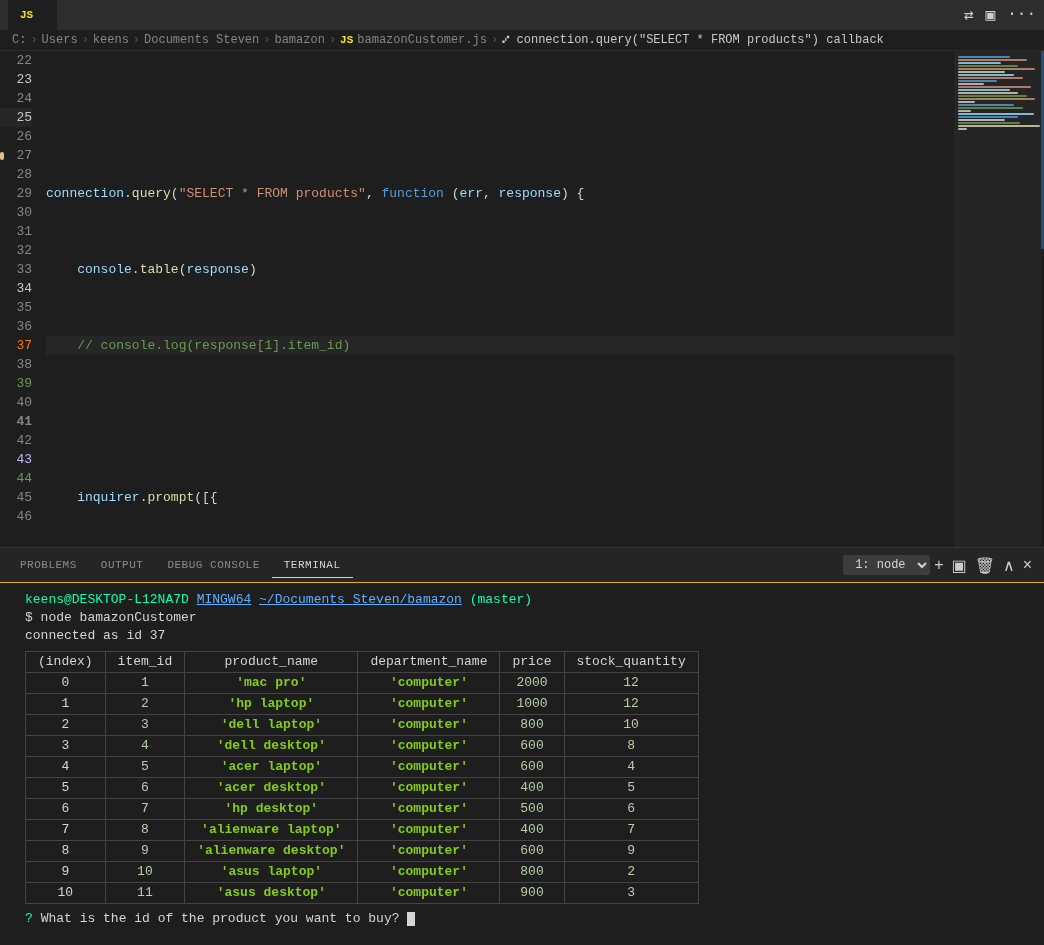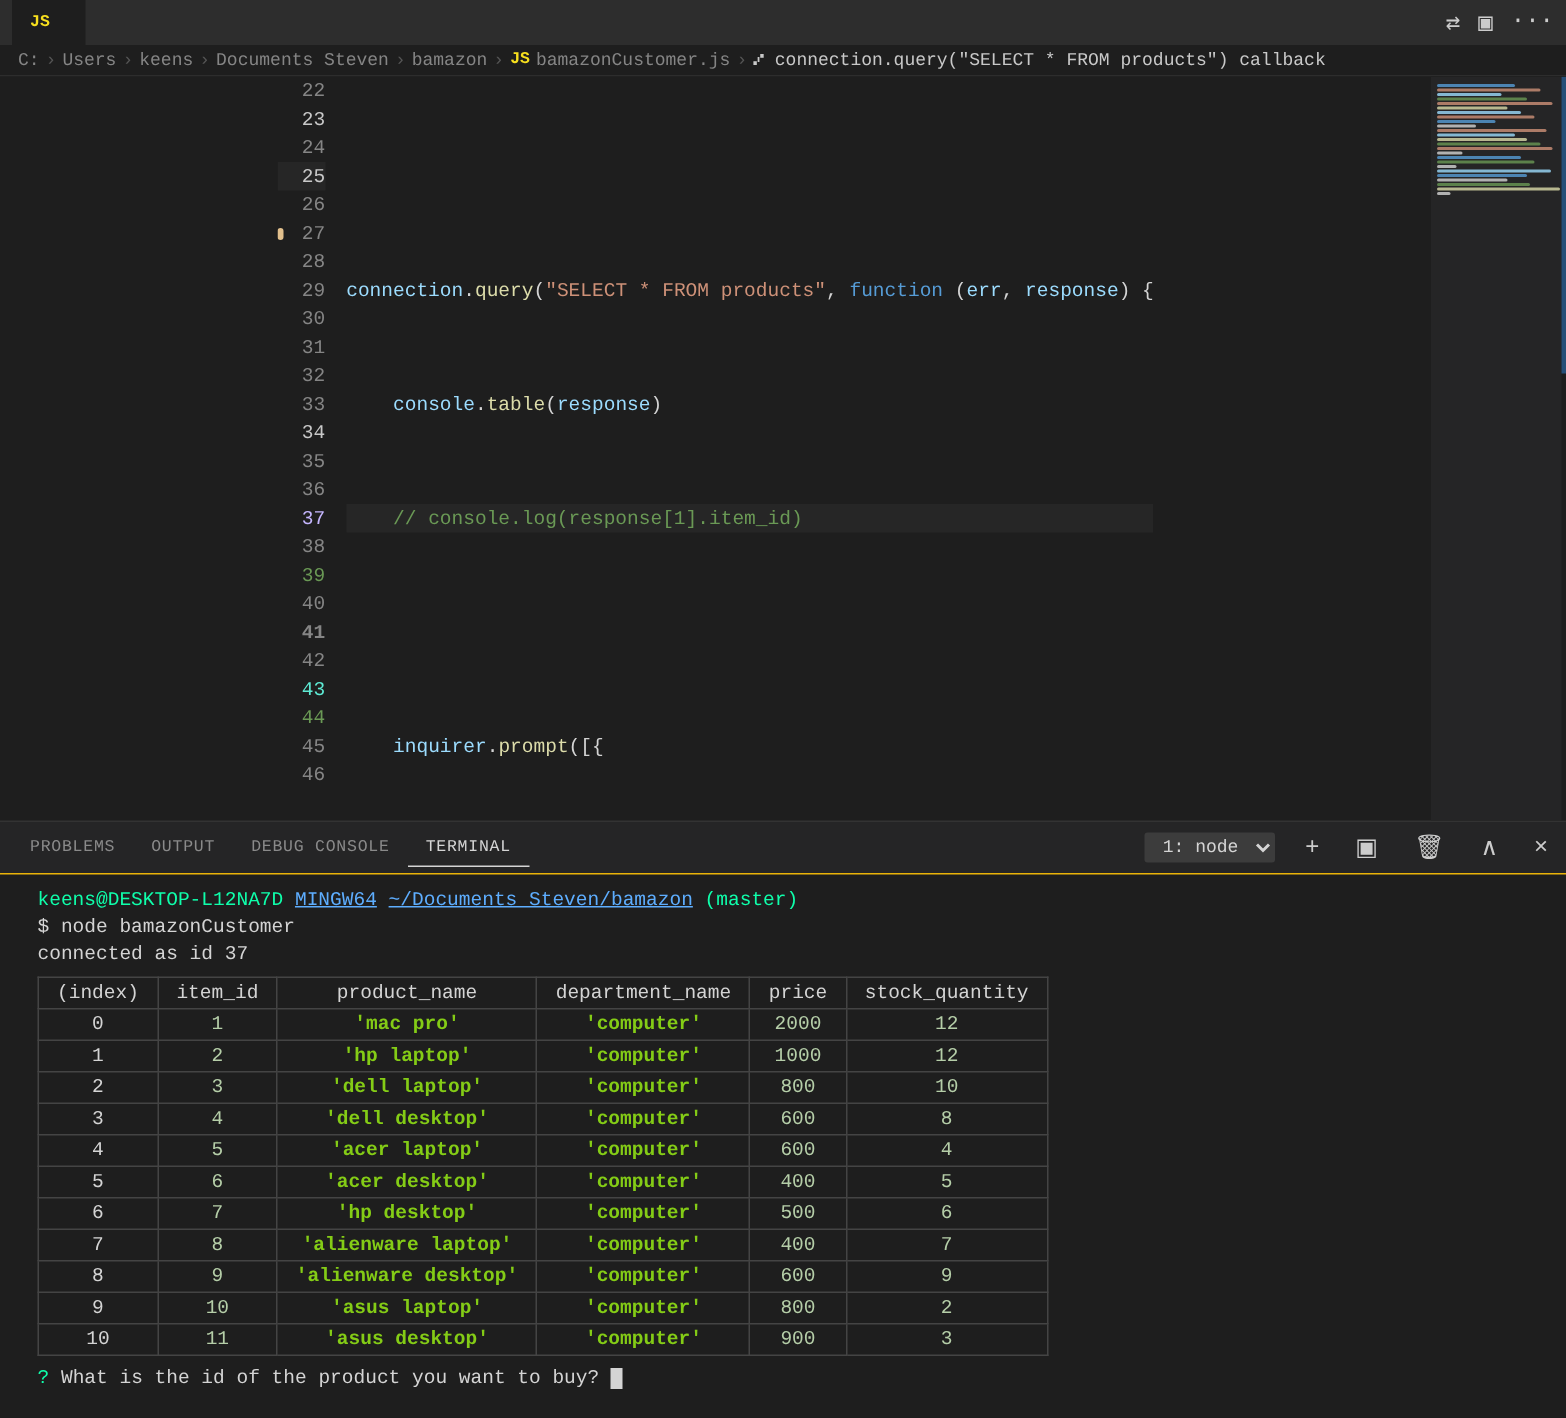--- a/index.html
+++ b/index.html
@@ -95,21 +95,20 @@
       background: #252526;
       position: relative;
     }
 
     
     .code-editor {
       flex: 1;
       overflow: hidden;
       display: flex;
       flex-direction: column;
-      align-items: center;
     }
 
     .code-lines {
       flex: 1;
       overflow: hidden;
       display: flex;
     }
 
     .line-numbers {
       width: 42px;
@@ -180,21 +179,21 @@
       font-size: 11px;
     }
     .panel-tab.active {
       color: #d4d4d4;
       border-bottom: 1px solid #d4d4d4;
     }
     .panel-tab-right {
       margin-left: auto;
       display: flex;
       align-items: center;
-      gap: 16px;
+      gap: 0;
     }
     .terminal-selector {
       background: #3c3c3c;
       color: #d4d4d4;
       border: none;
       padding: 2px 8px;
       font-size: 12px;
       font-family: inherit;
       border-radius: 2px;
     }
@@ -297,27 +296,27 @@
         </div>
         <div class="line-num" style="color:#858585;">28</div>
         <div class="line-num" style="color:#858585;">29</div>
         <div class="line-num" style="color:#858585;">30</div>
         <div class="line-num" style="color:#858585;">31</div>
         <div class="line-num" style="color:#858585;">32</div>
         <div class="line-num" style="color:#858585;">33</div>
         <div class="line-num" style="color:#c8c8c8;">34</div>
         <div class="line-num" style="color:#858585;">35</div>
         <div class="line-num" style="color:#858585;">36</div>
-        <div class="line-num" style="color:#c4b5fd;">37</div>
+        <div class="line-num" style="color:#f97316;">37</div>
         <div class="line-num" style="color:#858585;">38</div>
         <div class="line-num" style="color:#6a9955;">39</div>
         <div class="line-num" style="color:#858585;">40</div>
         <div class="line-num" style="color:#858585;font-weight:bold;">41</div>
         <div class="line-num" style="color:#858585;">42</div>
-        <div class="line-num" style="color:#5eead4;">43</div>
+        <div class="line-num" style="color:#c4b5fd;">43</div>
         <div class="line-num" style="color:#6a9955;">44</div>
         <div class="line-num" style="color:#858585;">45</div>
         <div class="line-num" style="color:#858585;">46</div>
       </div>
       <div class="code-content">
         
         <div class="line">&nbsp;</div>
         
         <div class="line"><span class="prop">connection</span><span class="punc">.</span><span class="method">query</span><span class="punc">(</span><span class="str">"SELECT * FROM products"</span><span class="punc">, </span><span class="kw">function</span> <span class="punc">(</span><span class="param">err</span><span class="punc">, </span><span class="param">response</span><span class="punc">) {</span></div>
         

